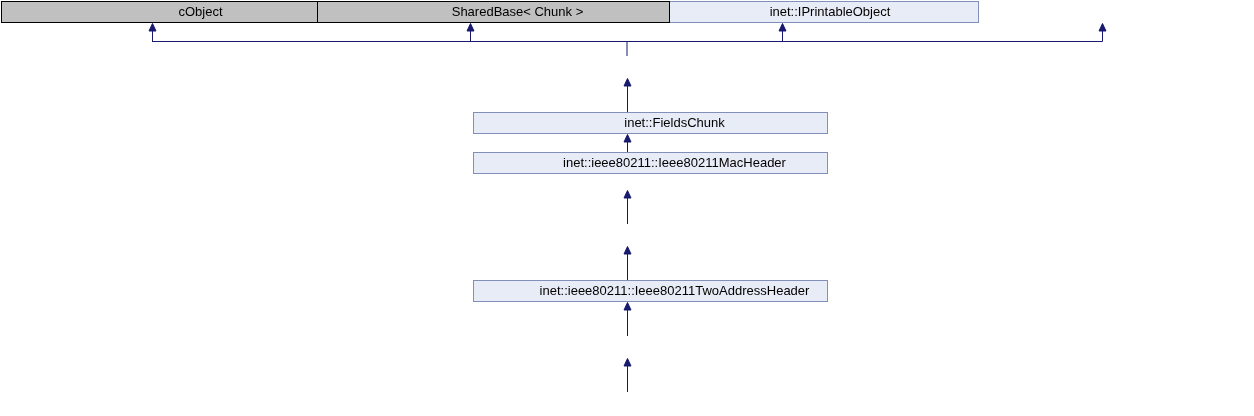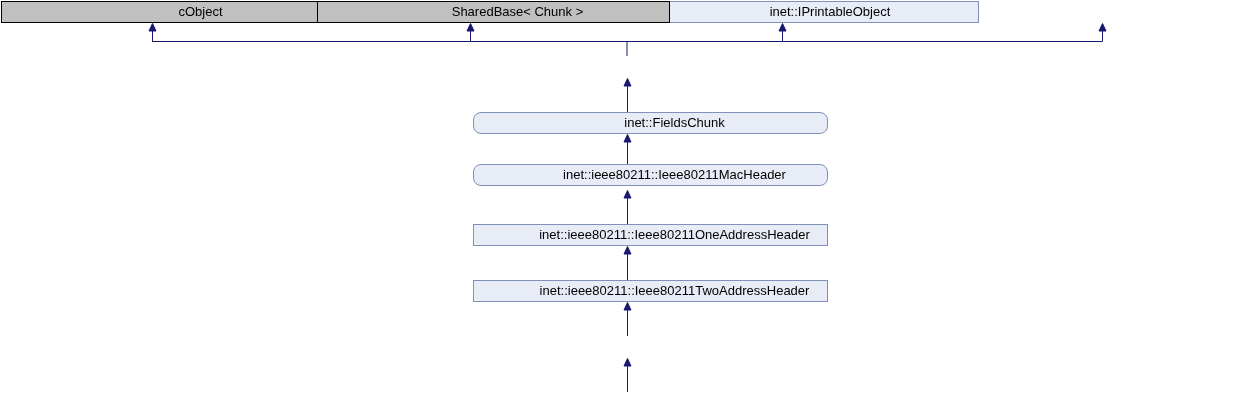--- a/index.html
+++ b/index.html
@@ -88,23 +88,22 @@
   </svg>
 
   <div class="node external" style="left:1px; top:1px; width:301px;">cObject</div>
 
   <div class="node linked" style="left:633px; top:1px; width:296px;">inet::IPrintableObject</div>
 
   <div class="node external" style="left:317px; top:1px; width:303px;">SharedBase&lt; Chunk &gt;</div>
 
 
 
-  <div class="node linked" style="left:473px; top:112px; width:305px;border-radius:8px;">inet::FieldsChunk</div>
+  <div class="node linked" style="left:473px; top:112px; width:305px;">inet::FieldsChunk</div>
 
-  <div class="node linked" style="left:473px; top:164px; width:305px;border-radius:8px;">inet::ieee80211::Ieee80211MacHeader</div>
+  <div class="node linked" style="left:473px; top:152px; width:305px;">inet::ieee80211::Ieee80211MacHeader</div>
 
-  <div class="node linked" style="left:473px; top:224px; width:305px;">inet::ieee80211::Ieee80211OneAddressHeader</div>
 
   <div class="node linked" style="left:473px; top:280px; width:305px;">inet::ieee80211::Ieee80211TwoAddressHeader</div>
 
 
 
 </div>
 
 </body></html>

